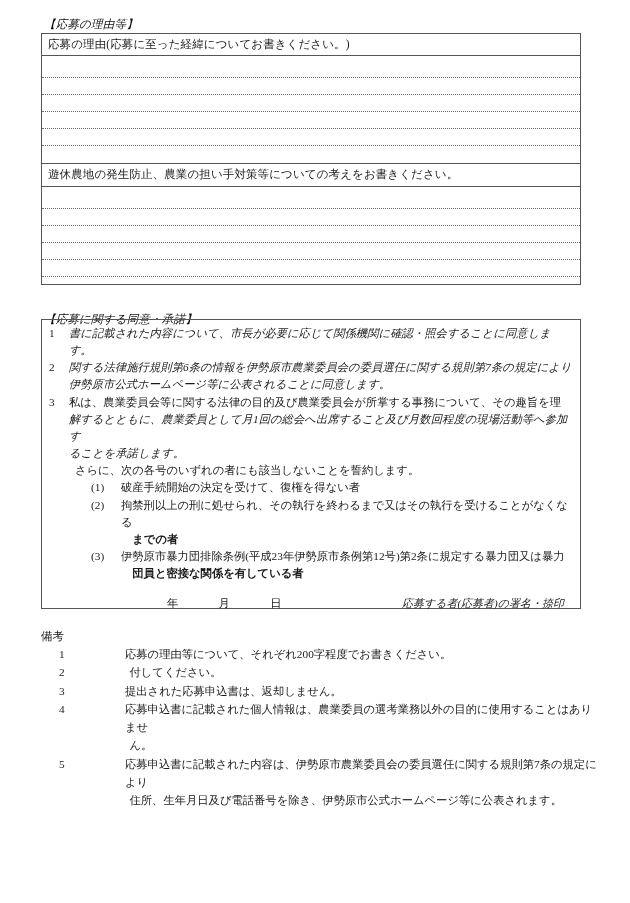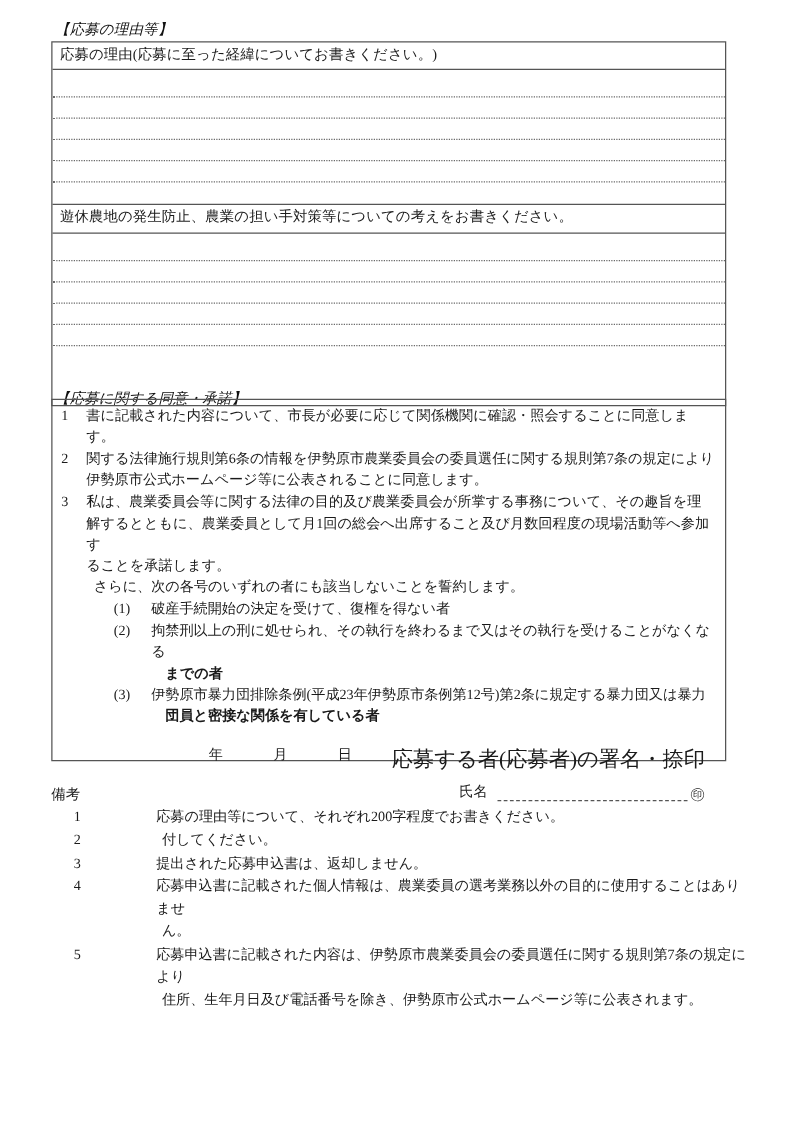--- a/index.html
+++ b/index.html
@@ -79,20 +79,21 @@
     width: 20px;
     text-align: left;
   }
   .consent-text {
     flex: 1 1 auto;
     text-indent: 0;
   }
   .consent-text .cont {
     display: block;
     text-indent: 0.0em;
+    font-style: italic;
   }
   .pledge-line {
     font-size: 11.3px;
     line-height: 1.52;
     padding-left: 26px;
     margin-top: 0px;
   }
   .sub-item {
     font-size: 11.3px;
     line-height: 1.52;
@@ -123,22 +124,23 @@
     left: 118px;
     top: 2px;
     font-size: 11.3px;
     letter-spacing: 0.2px;
   }
   .date-line span { display: inline-block; }
   .sig-label {
     position: absolute;
     right: 8px;
     top: 2px;
-    font-size: 17px;
+    font-size: 11px;
     white-space: nowrap;
+    font-style: italic;
   }
   .name-row {
     position: absolute;
     right: 8px;
     top: 32px;
     font-size: 11.3px;
     display: flex;
     align-items: flex-end;
     white-space: nowrap;
   }
@@ -180,21 +182,21 @@
     padding-left: 0.4em;
   }
 </style>
 </head>
 <body>
 
 <div class="page">
 
   <div class="bracket-heading" style="position:absolute; left:44px; top:17px;">【応募の理由等】</div>
 
-  <div class="form-box" style="position:absolute; left:41px; top:33px; width:540px; height:292px;">
+  <div class="form-box" style="position:absolute; left:41px; top:33px; width:540px; height:252px;">
 
     <div class="box-header">応募の理由(応募に至った経緯についてお書きください。)</div>
 
     <div class="write-area" style="height:107px;">
       <div class="rule" style="height:22px;"></div>
       <div class="rule" style="height:17px;"></div>
       <div class="rule" style="height:17px;"></div>
       <div class="rule" style="height:17px;"></div>
       <div class="rule" style="height:17px;"></div>
       <div class="rule" style="height:17px;"></div>
@@ -269,25 +271,20 @@
       <div class="date-line">
         <span>年</span>
         <span style="display:inline-block;width:34px;"></span>
         <span>月</span>
         <span style="display:inline-block;width:34px;"></span>
         <span>日</span>
       </div>
 
       <div class="sig-label">応募する者(応募者)の署名・捺印</div>
 
-      <div class="name-row">
-        <span class="name-label">氏名</span>
-        <span class="name-blank"></span>
-        <span class="seal">㊞</span>
-      </div>
     </div>
   </div>
 
   <div class="remarks-title" style="position:absolute; left:41px; top:628px;">備考</div>
 
   <div style="position:absolute; left:41px; top:645px; width:560px;">
 
     <div class="remark-item">
       <div class="remark-num">1</div>
       <div class="remark-text">

